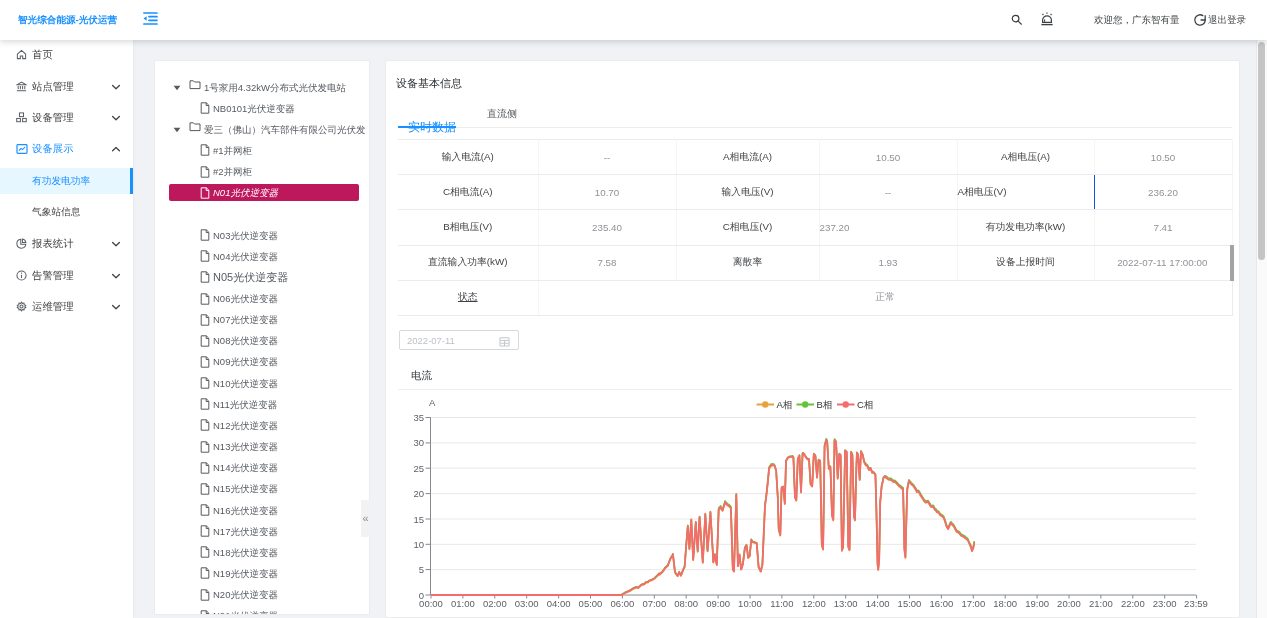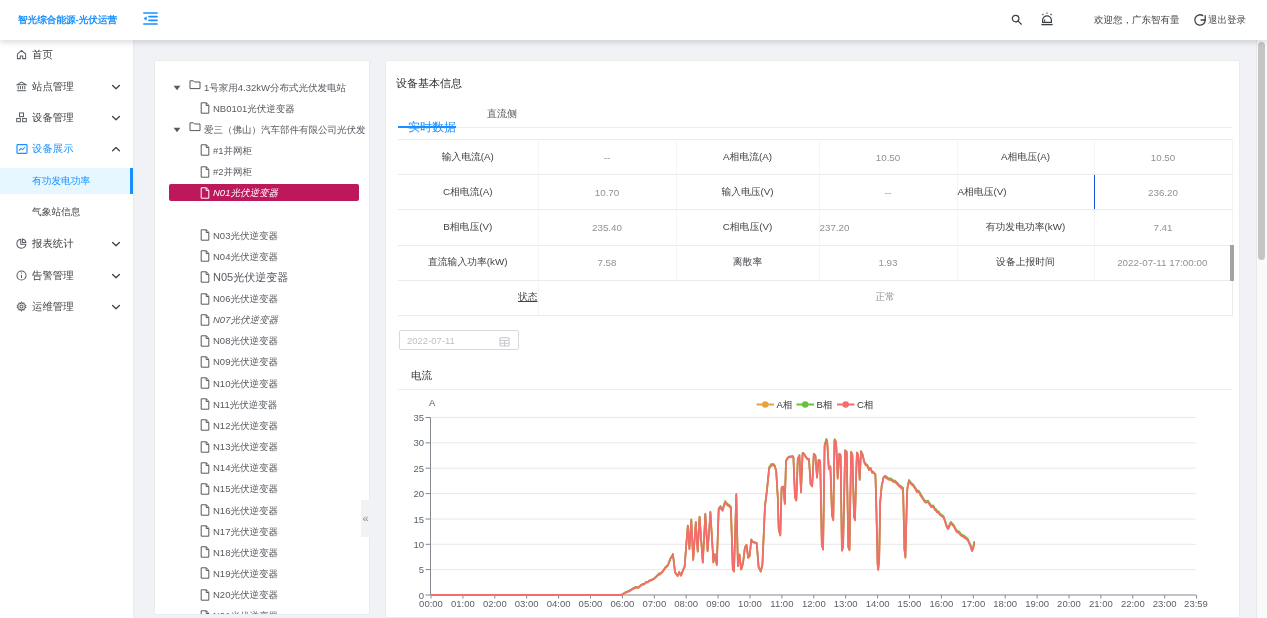--- a/index.html
+++ b/index.html
@@ -219,21 +219,21 @@
         </span>
         <span style="position:absolute;left:44px;top:0;line-height:21px;font-size:9.5px;color:#565b61;white-space:nowrap;">N06光伏逆变器</span>
       </div>
       <div style="position:absolute;left:168px;top:308.15px;height:21px;width:190px;">
         <span style="position:absolute;left:31px;top:2.5px;">
           <svg width="10" height="12" viewBox="0 0 10 12" style="position:absolute;left:0px;top:2px;">
             <path d="M1.2 0.8 L6.4 0.8 L8.8 3.2 L8.8 11.2 L1.2 11.2 Z" stroke="#595959" stroke-width="1" fill="none" stroke-linejoin="round"></path>
             <path d="M6.2 1 L6.2 3.5 L8.6 3.5" stroke="#595959" stroke-width="1" fill="none"></path>
           </svg>
         </span>
-        <span style="position:absolute;left:44px;top:0;line-height:21px;font-size:9.5px;color:#565b61;white-space:nowrap;font-style:italic;">N07光伏逆变器</span>
+        <span style="position:absolute;left:44px;top:0;line-height:21px;font-size:9.5px;color:#565b61;white-space:nowrap;">N07光伏逆变器</span>
       </div>
       <div style="position:absolute;left:168px;top:329.29999999999995px;height:21px;width:190px;">
         <span style="position:absolute;left:31px;top:2.5px;">
           <svg width="10" height="12" viewBox="0 0 10 12" style="position:absolute;left:0px;top:2px;">
             <path d="M1.2 0.8 L6.4 0.8 L8.8 3.2 L8.8 11.2 L1.2 11.2 Z" stroke="#595959" stroke-width="1" fill="none" stroke-linejoin="round"></path>
             <path d="M6.2 1 L6.2 3.5 L8.6 3.5" stroke="#595959" stroke-width="1" fill="none"></path>
           </svg>
         </span>
         <span style="position:absolute;left:44px;top:0;line-height:21px;font-size:9.5px;color:#565b61;white-space:nowrap;">N08光伏逆变器</span>
       </div>
@@ -400,21 +400,21 @@
       </tr>
       <tr style="height:35.2px;">
         <td style="border:1px solid #ebebeb;border-left:none;border-right:1px solid #f5f5f5;text-align:center;color:#404347;padding:0;">直流输入功率(kW)</td>
         <td style="border:1px solid #ebebeb;border-left:none;border-right:1px solid #f5f5f5;text-align:center;color:#8e9297;padding:0;">7.58</td>
         <td style="border:1px solid #ebebeb;border-left:none;border-right:1px solid #f5f5f5;text-align:center;color:#404347;padding:0;margin-top:32px;">离散率</td>
         <td style="border:1px solid #ebebeb;border-left:none;border-right:1px solid #f5f5f5;text-align:center;color:#8e9297;padding:0;">1.93</td>
         <td style="border:1px solid #ebebeb;border-left:none;border-right:1px solid #f5f5f5;text-align:center;color:#404347;padding:0;">设备上报时间</td>
         <td style="border:1px solid #ebebeb;border-left:none;border-right:4px solid #a3a3a3;text-align:center;color:#8e9297;padding:0;">2022-07-11 17:00:00</td>
       </tr>
       <tr style="height:35.2px;">
-        <td style="border:1px solid #ebebeb;border-left:none;border-right:1px solid #f5f5f5;text-align:right;color:#404347;padding:0;text-decoration:underline;">状态</td>
+        <td style="border:1px solid #ebebeb;border-left:none;border-right:1px solid #f5f5f5;text-align:center;color:#404347;padding:0;text-decoration:underline;">状态</td>
         <td colspan="5" style="border:1px solid #ebebeb;border-left:none;text-align:center;color:#8e9297;padding:0;">正常</td>
       </tr>
     </tbody>
   </table>
 <div class="abs" style="left:399px;top:330px;width:120px;height:20px;border:1px solid #d9d9d9;border-radius:2px;background:#fff;">
   <span style="position:absolute;left:7px;top:0;line-height:19px;font-size:9.5px;color:#bcc2c9;">2022-07-11</span>
     <svg width="11" height="11" viewBox="0 0 12 12" style="position:absolute;right:8px;top:4.5px;">
       <rect x="1" y="1.8" width="10" height="9.2" rx="1" stroke="#c3c7cc" stroke-width="1.1" fill="none"></rect>
       <line x1="1.4" y1="4.8" x2="10.6" y2="4.8" stroke="#c3c7cc" stroke-width="1.1"></line>
       <line x1="6" y1="4.8" x2="6" y2="11" stroke="#c3c7cc" stroke-width="1.1"></line>

